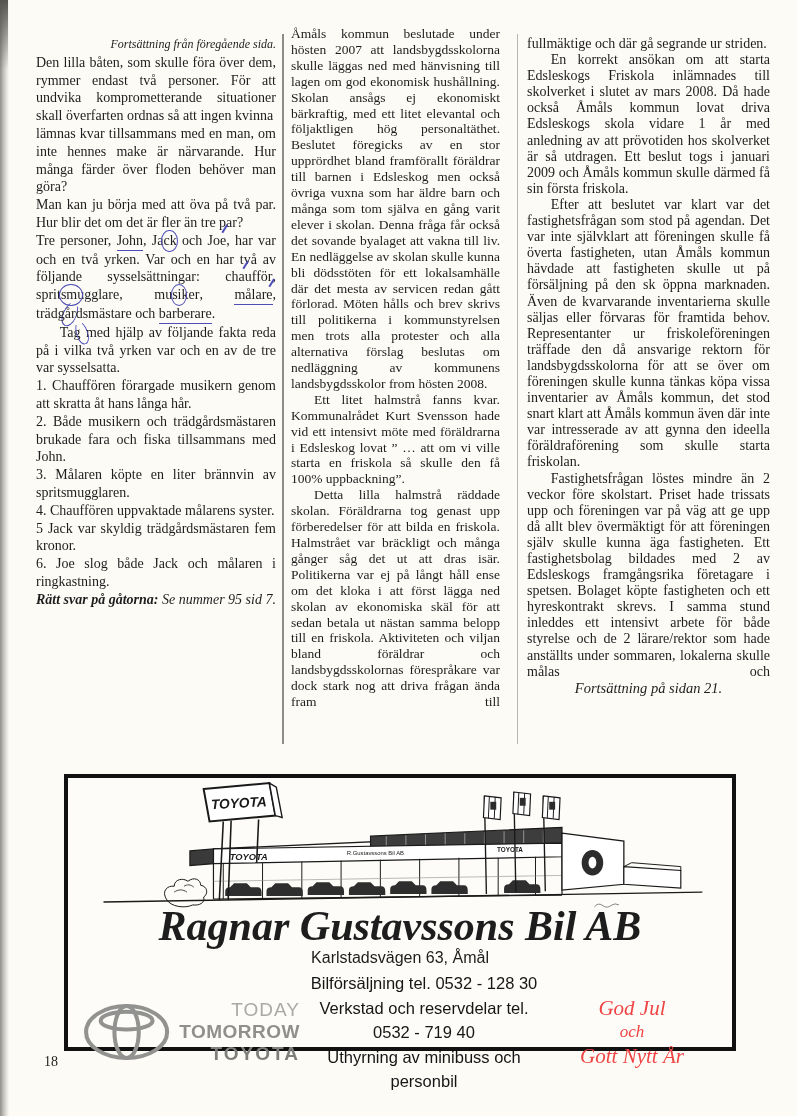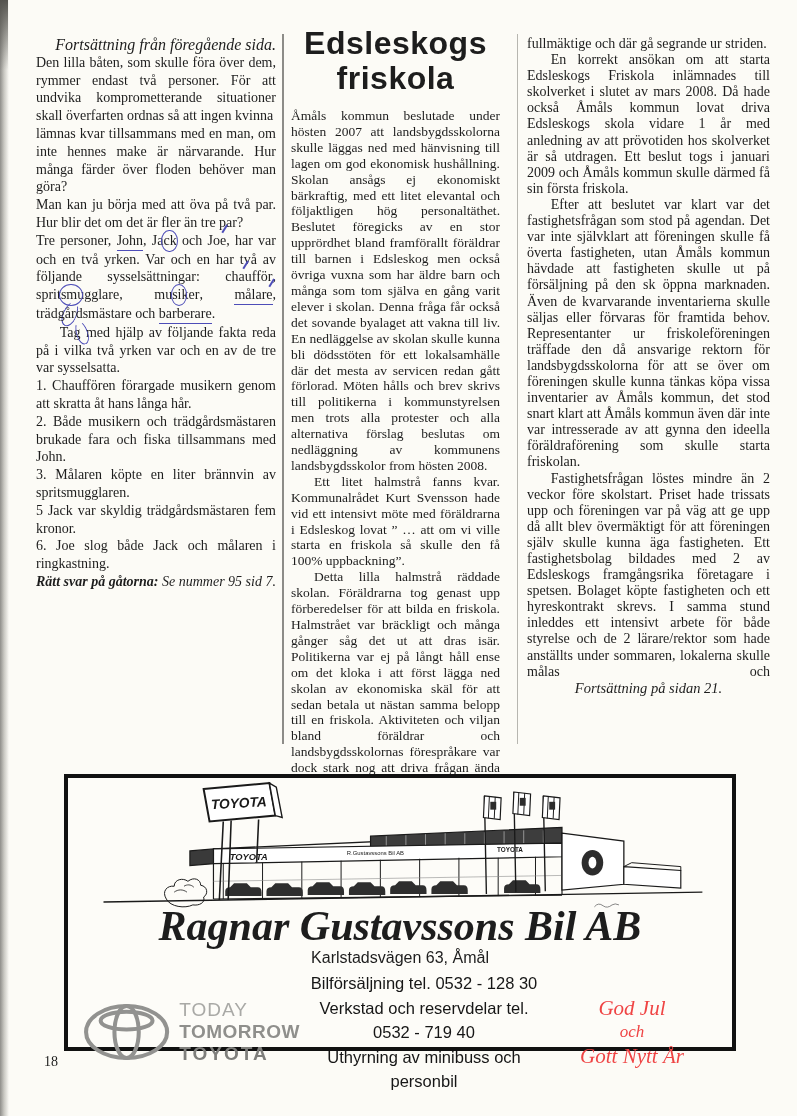--- a/index.html
+++ b/index.html
@@ -19,21 +19,21 @@
   .rule-1{left:282px;width:2px;background:#8d8c88;}
   .rule-2{left:517px;width:1px;background:#b7b6b0;}
 
   
   .col{position:absolute;text-align:justify;}
   .col p{margin:0;}
   .col-left{left:36px;top:36px;width:240px;font-size:14px;line-height:17.8px;}
   .col-mid{left:291px;top:26px;width:209px;font-size:13.5px;line-height:15.9px;}
   .col-right{left:527px;top:36px;width:243px;font-size:14px;line-height:16.1px;}
 
-  .cont-header{font-style:italic;text-align:right;font-size:16px;margin:0 0 4px 0;}
+  .cont-header{font-style:italic;text-align:right;font-size:12px;margin:0 0 4px 0;}
   .riddle-heading{font-family:"Liberation Sans",sans-serif;font-weight:bold;
     font-size:14.5px;line-height:18px;margin-top:10px;text-align:left;}
   .g{margin-top:6px;}
   .gg{margin-top:9px;}
   .indent{text-indent:1.7em;}
   .answer{margin-top:9px;font-style:italic;}
   .answer b{font-weight:bold;}
   .byline{text-align:right;font-style:italic;margin-top:11px;}
   .stretch-last{text-align-last:justify;font-family:Liberation Serif, serif;}
 
@@ -66,21 +66,21 @@
   
   .ad{position:absolute;left:64px;top:774px;width:672px;height:277px;
     border:4px solid #111;box-sizing:border-box;background:#fdfcf8;}
   .ad-illustration{text-align:center;height:130px;margin-top:2px;}
   .ad-title{font-family:"Liberation Serif",serif;font-weight:bold;font-style:italic;
     font-size:42px;line-height:44px;text-align:center;margin-top:-6px;white-space:nowrap;}
   .ad-address{font-family:"Liberation Sans",sans-serif;font-size:16px;text-align:center;
     margin-top:1px;}
   .ad-bottom{display:flex;align-items:center;padding:4px 16px 0 14px;}
   .ad-brand{display:flex;align-items:center;gap:8px;width:218px;}
-  .brand-lines{text-align:left;font-family:"Liberation Sans",sans-serif;line-height:22px;}
+  .brand-lines{text-align:right;font-family:"Liberation Sans",sans-serif;line-height:22px;}
   .brand-lines .b1{color:#a9a9a6;font-size:19px;letter-spacing:1px;}
   .brand-lines .b2{color:#8f8f8c;font-size:19px;font-weight:600;letter-spacing:.5px;}
   .brand-lines .b3{color:#7e7e7b;font-size:19px;font-weight:700;letter-spacing:2px;}
   .ad-services{flex:1;text-align:center;font-family:"Liberation Sans",sans-serif;
     font-size:16.5px;line-height:24.5px;color:#161616;}
   .ad-greeting{width:168px;text-align:center;font-style:italic;
     font-family:"Liberation Serif",serif;color:#ef4444;}
   .ad-greeting .g1,.ad-greeting .g3{font-size:21px;line-height:26px;}
   .ad-greeting .g2{font-size:17px;line-height:22px;}
 
@@ -102,32 +102,29 @@
   <p>Man kan ju börja med att öva på två par. Hur blir det om det är fler än tre par?</p>
 
 
   <p><span>Tre personer, </span><span class="ann ann-u">John</span><span>, </span><span class="ann ann-circle">Jack</span><span> och </span><span class="ann ann-acute">Joe</span><span>, har var och en två yrken. Var och en har två av följande sysselsättningar: </span><span class="ann ann-acute2">chaufför</span><span>, </span><span class="ann ann-loop">spritsmugglare</span><span>, </span><span class="ann ann-midcircle">musiker</span><span>, </span><span class="ann ann-u ann-acute">målare</span><span>, </span><span class="ann ann-tail">trädgårdsmästare</span><span> och </span><span class="ann ann-u">barberare</span><span>.</span></p>
 
   <p class="indent g">Tag med hjälp av följande fakta reda på i vilka två yrken var och en av de tre var sysselsatta.</p>
 
   <p class="gg">1. Chauffören förargade musikern genom att skratta åt hans långa hår.</p>
   <p class="gg">2. Både musikern och trädgårdsmästaren brukade fara och fiska tillsammans med John.</p>
   <p class="gg">3. Målaren köpte en liter brännvin av spritsmugglaren.</p>
+  <p class="gg">4. Chauffören uppvaktade målarens syster.</p>
   <p class="gg">5 Jack var skyldig trädgårdsmästaren fem kronor.</p>
   <p>6. Joe slog både Jack och målaren i ringkastning.</p>
 
   <p class="answer"><b>Rätt svar på gåtorna:</b><span> Se nummer 95 sid 7.</span></p>
 
 </div>
 
 <div class="col col-mid">
-  <div class="headline">
-    <div>Edsleskogs</div>
-    <div>friskola</div>
-  </div>
   <p>Åmåls kommun beslutade under hösten 2007 att landsbygdsskolorna skulle läggas ned med hänvisning till lagen om god ekonomisk hushållning. Skolan ansågs ej ekonomiskt bärkraftig, med ett litet elevantal och följaktligen hög personaltäthet. Beslutet föregicks av en stor upprördhet bland framförallt föräldrar till barnen i Edsleskog men också övriga vuxna som har äldre barn och många som tom själva en gång varit elever i skolan. Denna fråga får också det sovande byalaget att vakna till liv. En nedläggelse av skolan skulle kunna bli dödsstöten för ett lokalsamhälle där det mesta av servicen redan gått förlorad. Möten hålls och brev skrivs till politikerna i kommunstyrelsen men trots alla protester och alla alternativa förslag beslutas om nedläggning av kommunens landsbygdsskolor from hösten 2008.</p>
   <p class="indent g">Ett litet halmstrå fanns kvar. Kommunalrådet Kurt Svensson hade vid ett intensivt möte med föräldrarna i Edsleskog lovat ” … att om vi ville starta en friskola så skulle den få 100% uppbackning”.</p>
   <p class="indent g stretch-last">Detta lilla halmstrå räddade skolan. Föräldrarna tog genast upp förberedelser för att bilda en friskola. Halmstrået var bräckligt och många gånger såg det ut att dras isär. Politikerna var ej på långt håll ense om det kloka i att först lägga ned skolan av ekonomiska skäl för att sedan betala ut nästan samma belopp till en friskola. Aktiviteten och viljan bland föräldrar och landsbygdsskolornas förespråkare var dock stark nog att driva frågan ända fram till</p>
 </div>
 
 <div class="col col-right">
   <p>fullmäktige och där gå segrande ur striden.</p>
   <p class="indent gg">En korrekt ansökan om att starta Edsleskogs Friskola inlämnades till skolverket i slutet av mars 2008. Då hade också Åmåls kommun lovat driva Edsleskogs skola vidare 1 år med anledning av att prövotiden hos skolverket är så utdragen. Ett beslut togs i januari 2009 och Åmåls kommun skulle därmed få sin första friskola.</p>
   <p class="indent gg">Efter att beslutet var klart var det fastighetsfrågan som stod på agendan. Det var inte självklart att föreningen skulle få överta fastigheten, utan Åmåls kommun hävdade att fastigheten skulle ut på försäljning på den sk öppna marknaden. Även de kvarvarande inventarierna skulle säljas eller förvaras för framtida behov. Representanter ur friskoleföreningen träffade den då ansvarige rektorn för landsbygdsskolorna för att se över om föreningen skulle kunna tänkas köpa vissa inventarier av Åmåls kommun, det stod snart klart att Åmåls kommun även där inte var intresserade av att gynna den ideella föräldraförening som skulle starta friskolan.</p>
   <p class="indent gg stretch-last">Fastighetsfrågan löstes mindre än 2 veckor före skolstart. Priset hade trissats upp och föreningen var på väg att ge upp då allt blev övermäktigt för att föreningen själv skulle kunna äga fastigheten. Ett fastighetsbolag bildades med 2 av Edsleskogs framgångsrika företagare i spetsen. Bolaget köpte fastigheten och ett hyreskontrakt skrevs. I samma stund inleddes ett intensivt arbete för både styrelse och de 2 lärare/rektor som hade anställts under sommaren, lokalerna skulle målas och</p>

